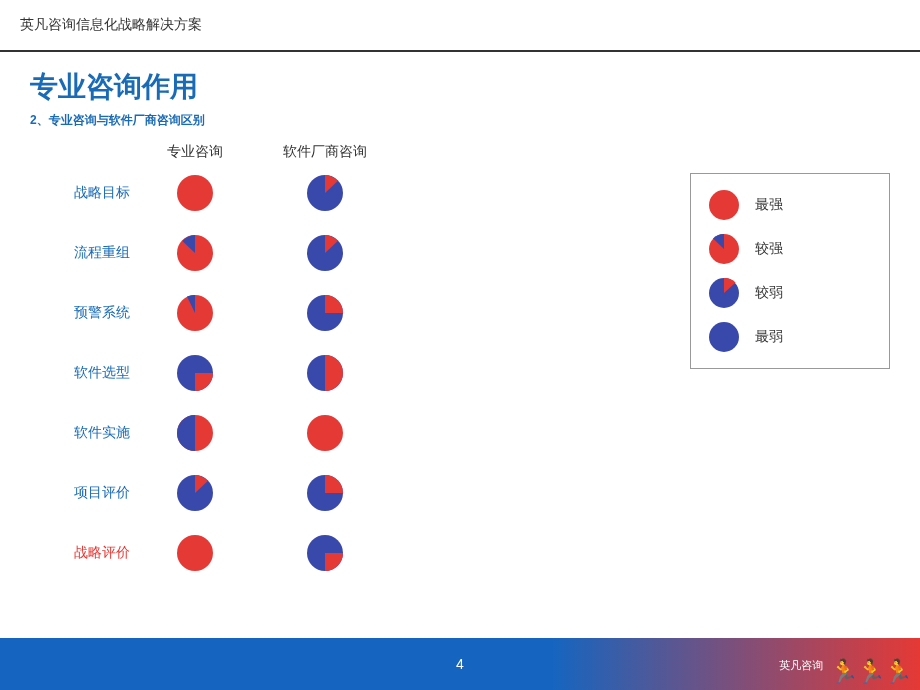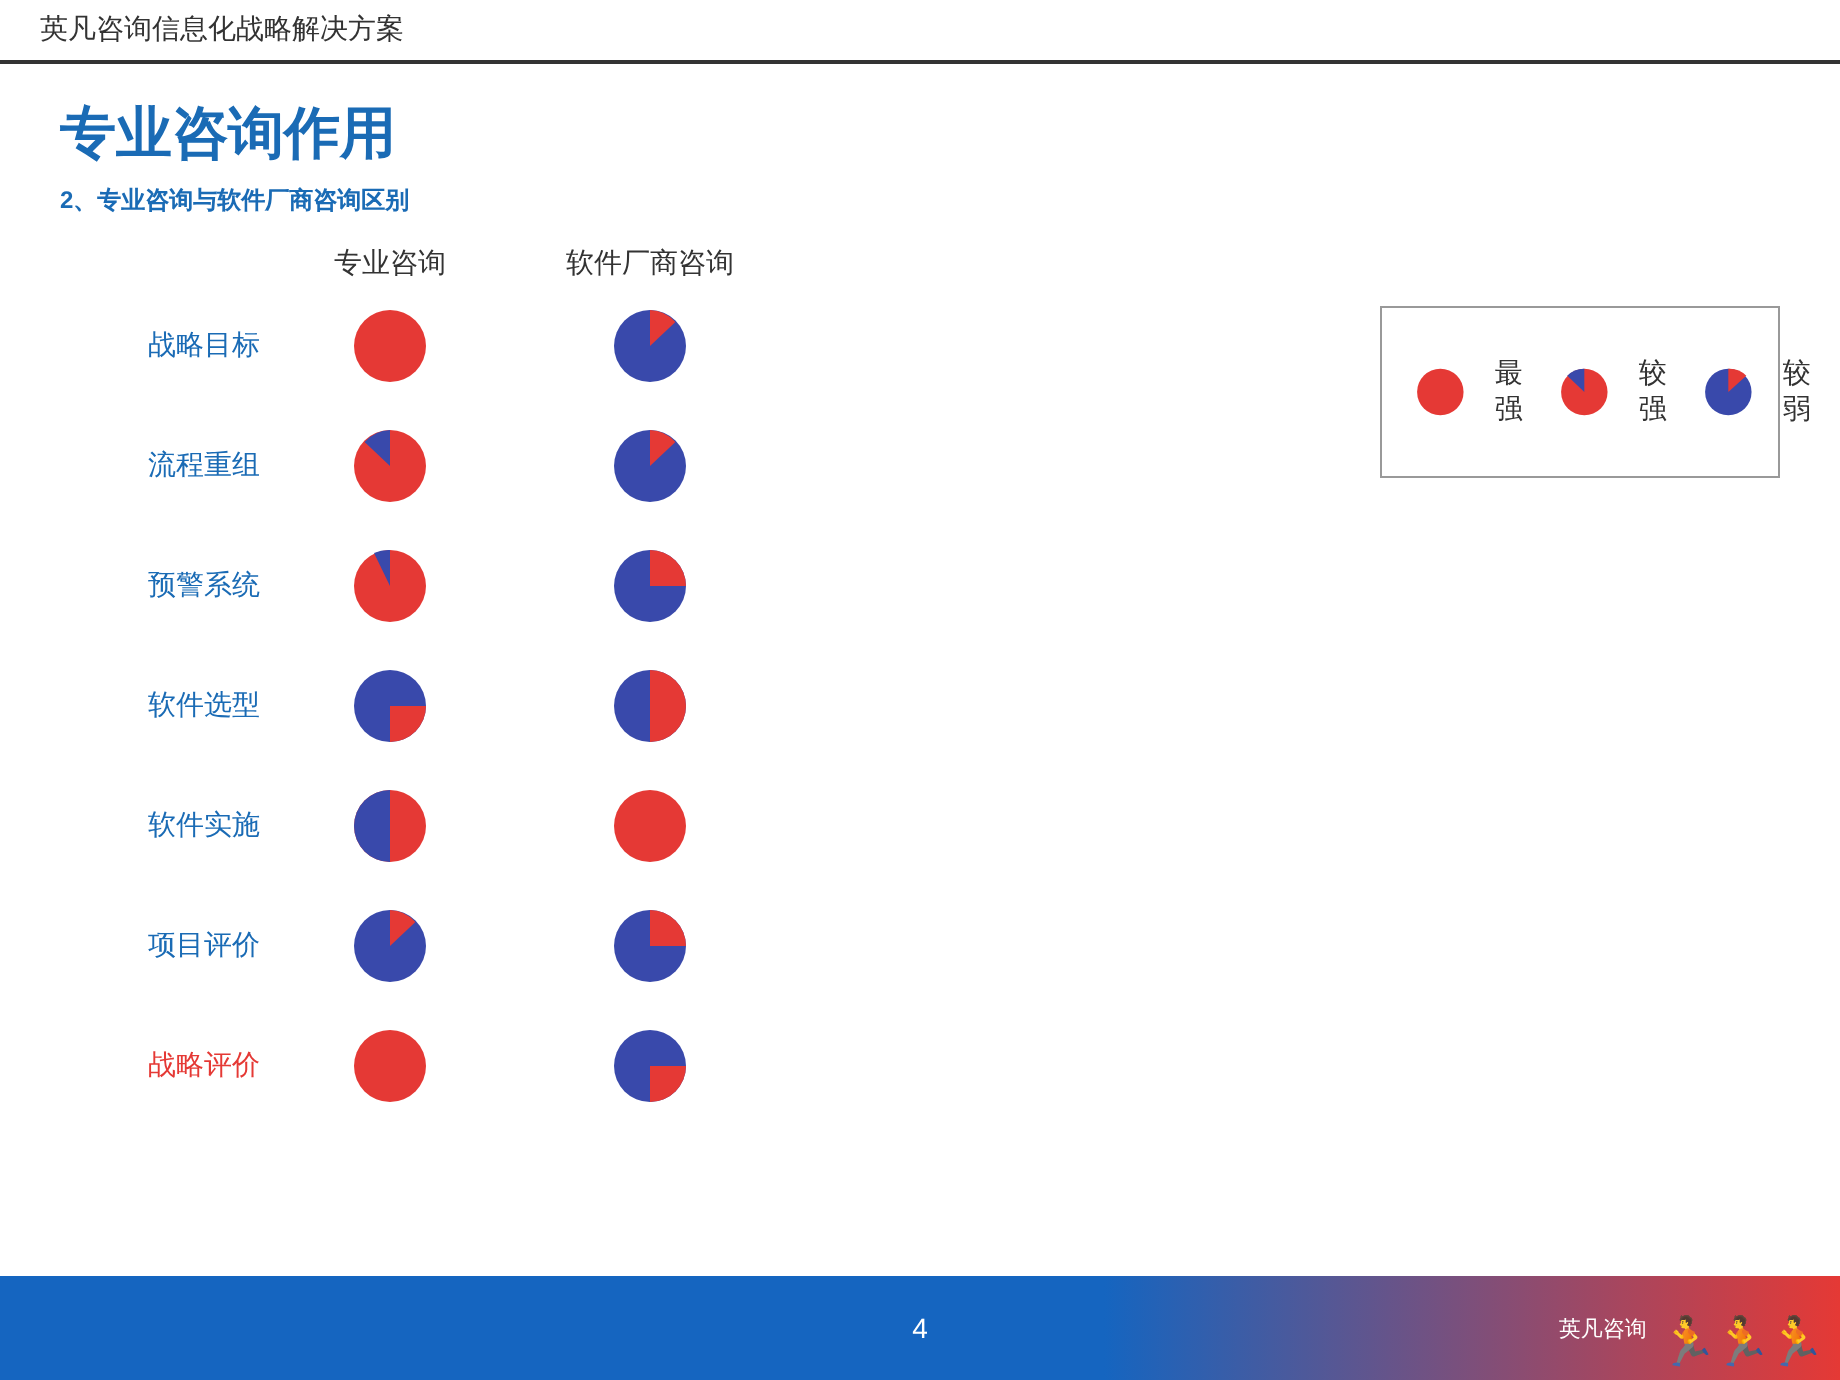--- a/index.html
+++ b/index.html
@@ -9,21 +9,21 @@
       background: #fff;
       font-family: "SimHei", "Microsoft YaHei", "STHeiti", sans-serif;
       overflow: hidden;
       position: relative;
     }
 
     
     .header {
       background: #fff;
       border-bottom: 2px solid #333;
-      padding: 6px 20px;
+      padding: 16px 20px;
       display: flex;
       align-items: center;
     }
     .header-title {
       font-size: 14px;
       color: #333;
     }
 
     
     .main {
@@ -93,23 +93,23 @@
     
     .pie-svg {
       width: 40px;
       height: 40px;
     }
 
     
     .legend-box {
       width: 200px;
       border: 1.5px solid #999;
-      padding: 24px 16px;
-      display: flex;
-      flex-direction: row;
+      padding: 14px 16px;
+      display: flex;
+      flex-direction: column;
       gap: 10px;
       height: fit-content;
       margin-top: 30px;
     }
 
     .legend-item {
       display: flex;
       align-items: center;
       gap: 14px;
     }

